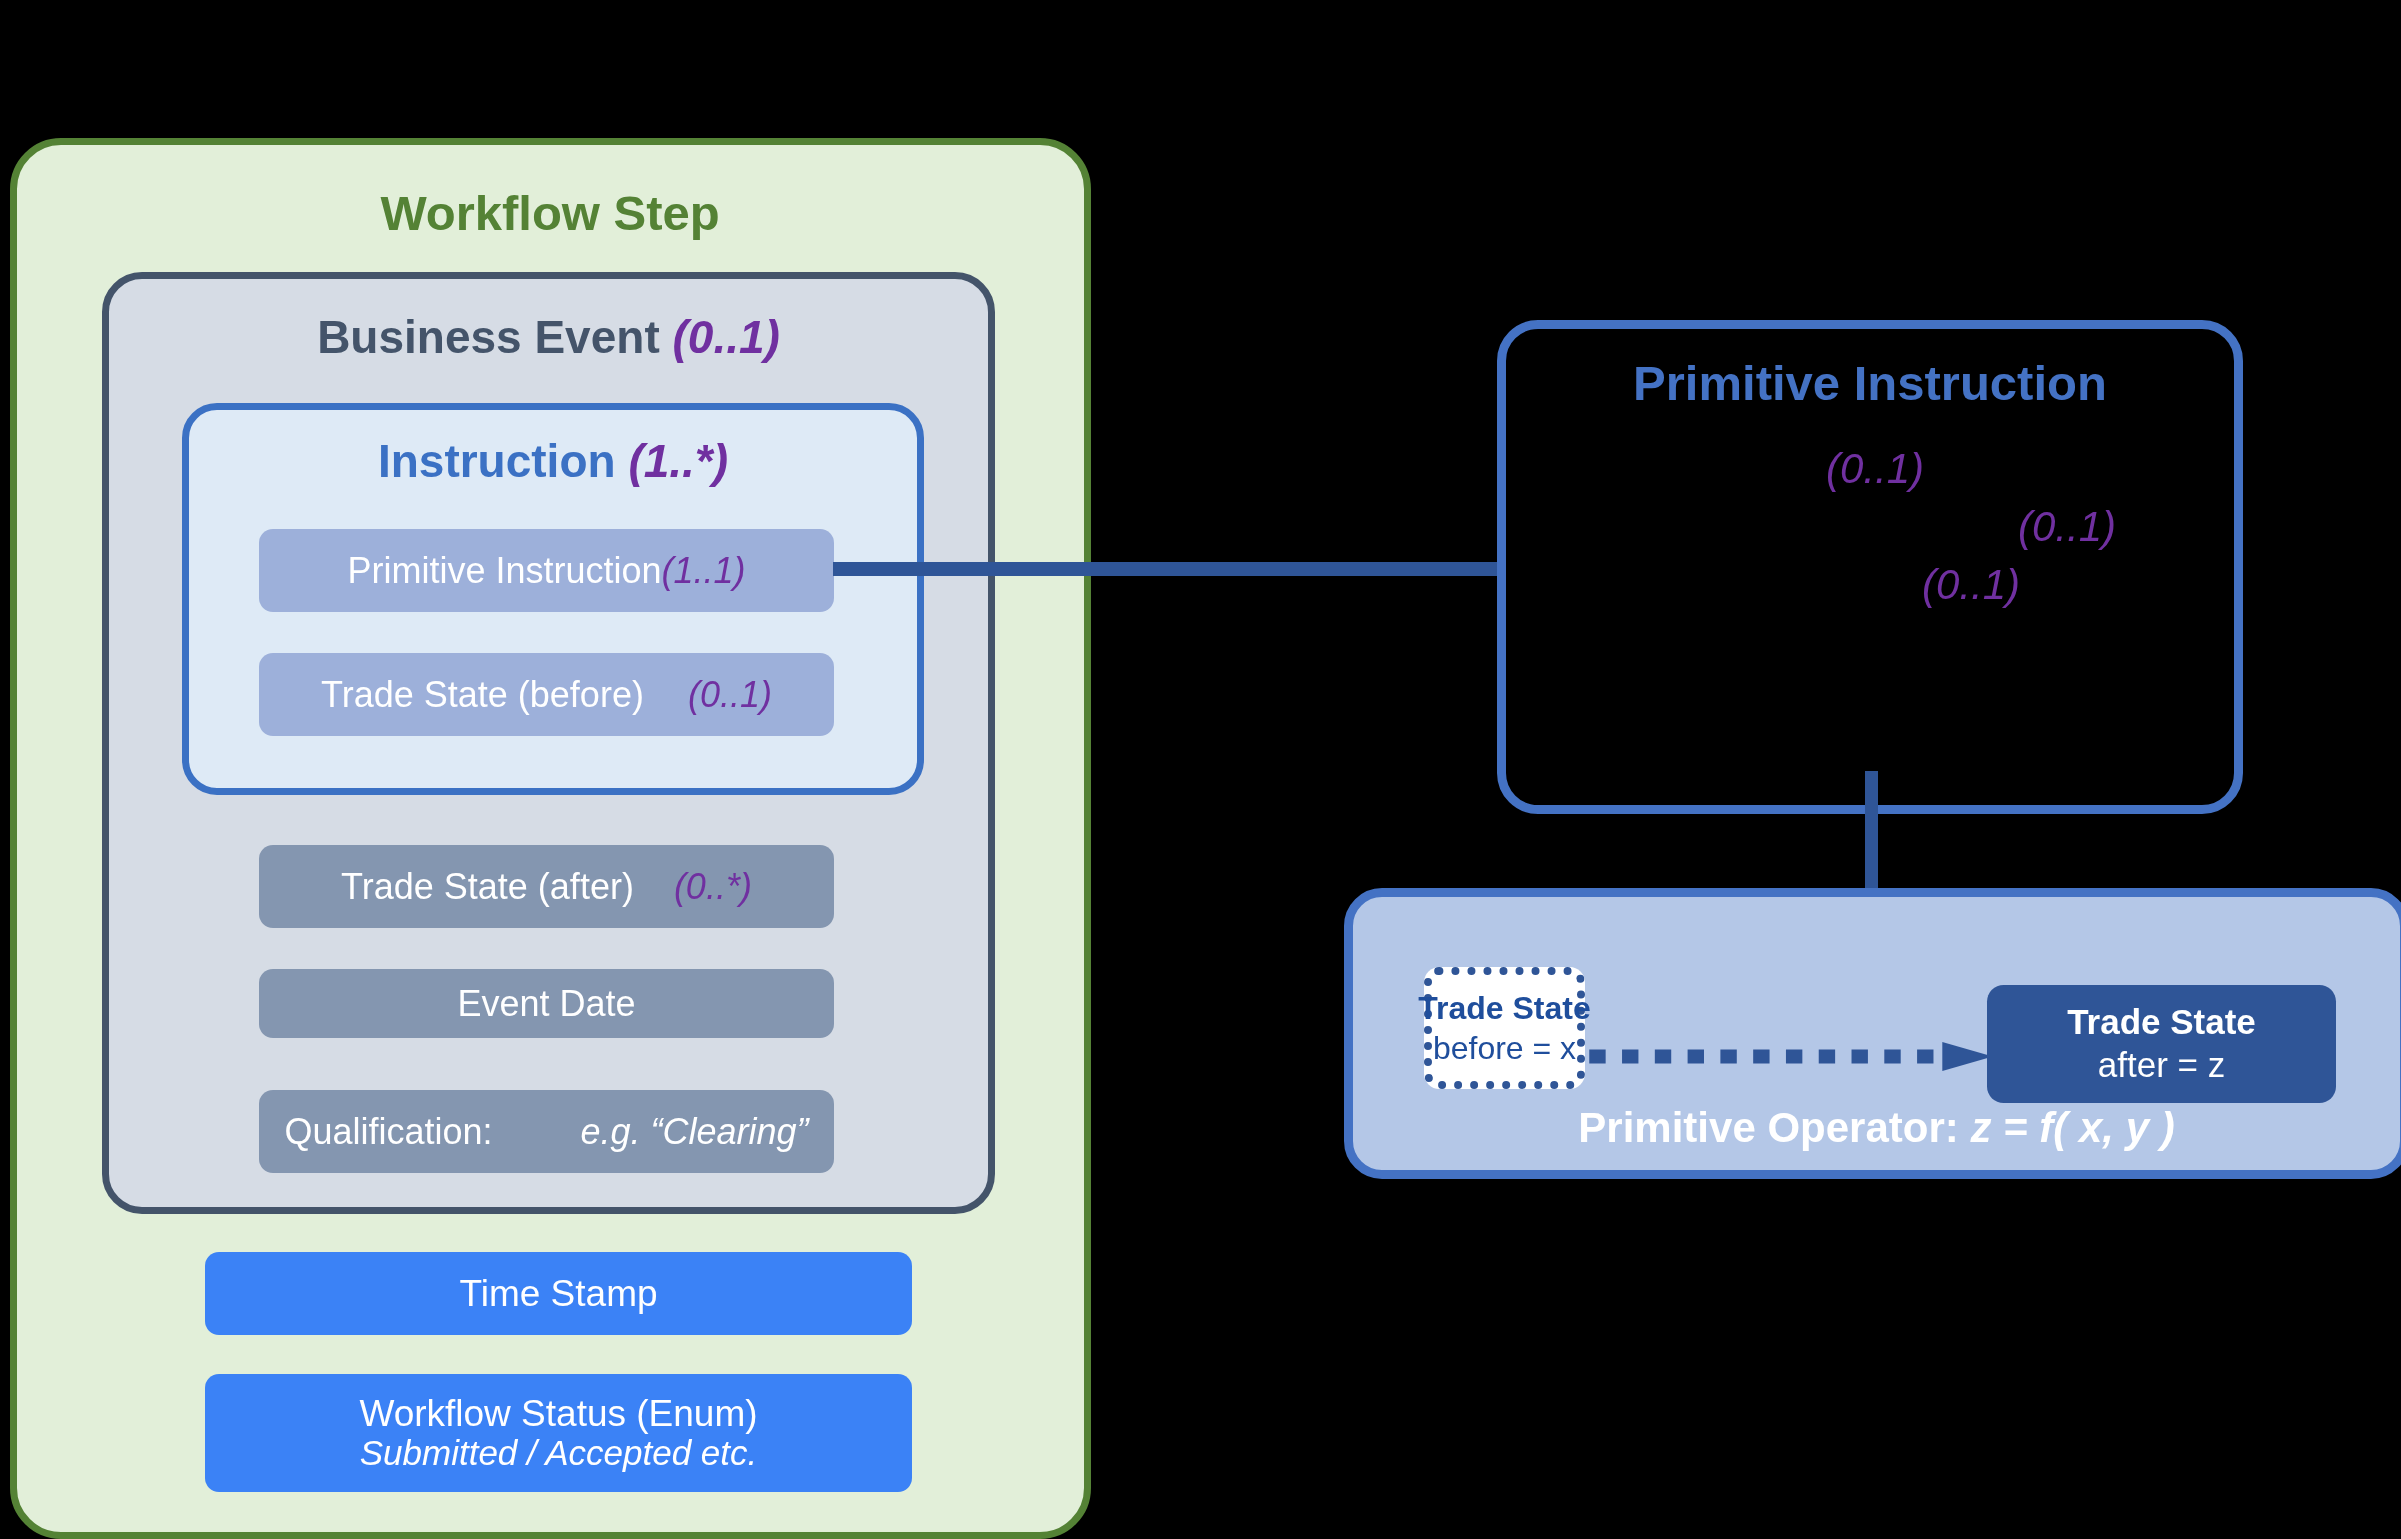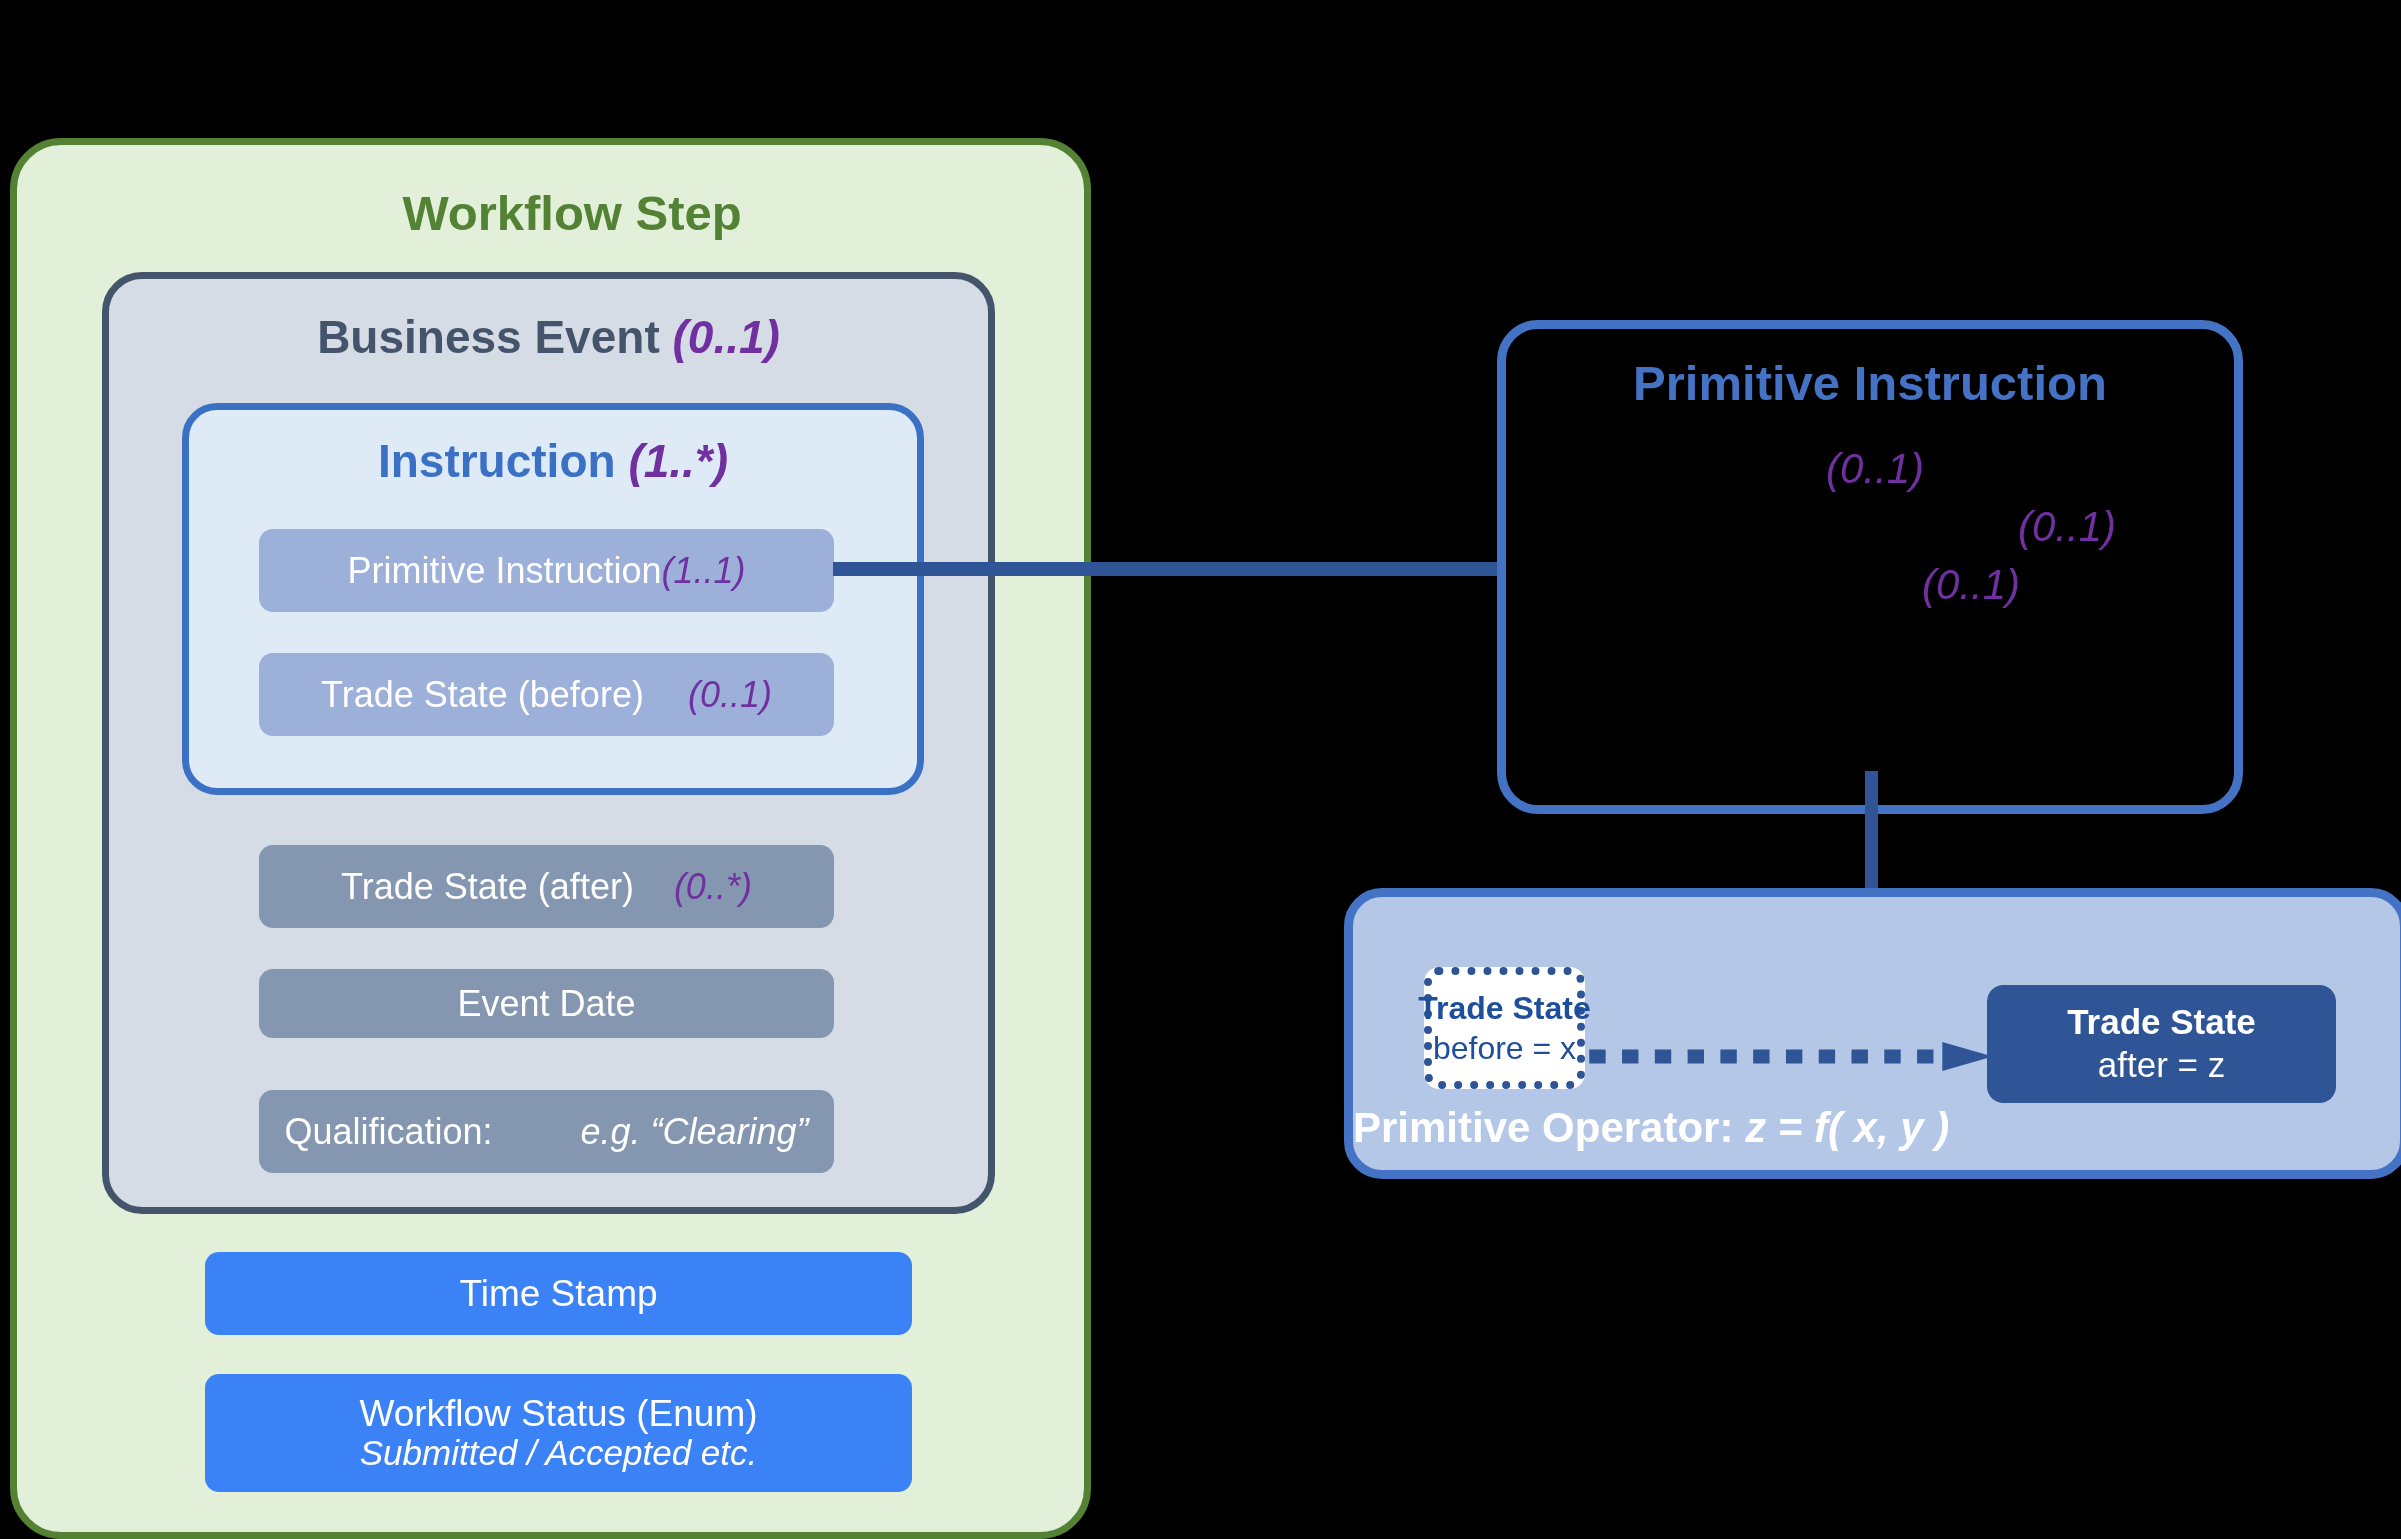--- a/index.html
+++ b/index.html
@@ -51,21 +51,20 @@
   #workflow-step-title {
     position: absolute;
     left: 0;
     top: 40px;
     width: 100%;
     text-align: center;
     color: #548235;
     font-size: 49px;
     font-weight: bold;
     white-space: nowrap;
-    margin-left: 22px;
   }
 
   
   #business-event-container {
     left: 102px;
     top: 272px;
     width: 893px;
     height: 942px;
     background: #D6DCE5;
     border: 7px solid #44546A;
@@ -213,21 +212,21 @@
     height: 291px;
     background: #B4C7E7;
     border: 9px solid #4472C4;
     border-radius: 38px;
   }
   #primitive-operator-caption {
     position: absolute;
     left: 0;
     bottom: 18px;
     width: 100%;
-    text-align: left;
+    text-align: center;
     color: #FFFFFF;
     font-size: 42px;
     font-weight: bold;
     white-space: nowrap;
   }
   #primitive-operator-caption .formula { font-style: italic; font-weight: bold; }
 
   
   #card-trade-state-before {
     position: absolute;

